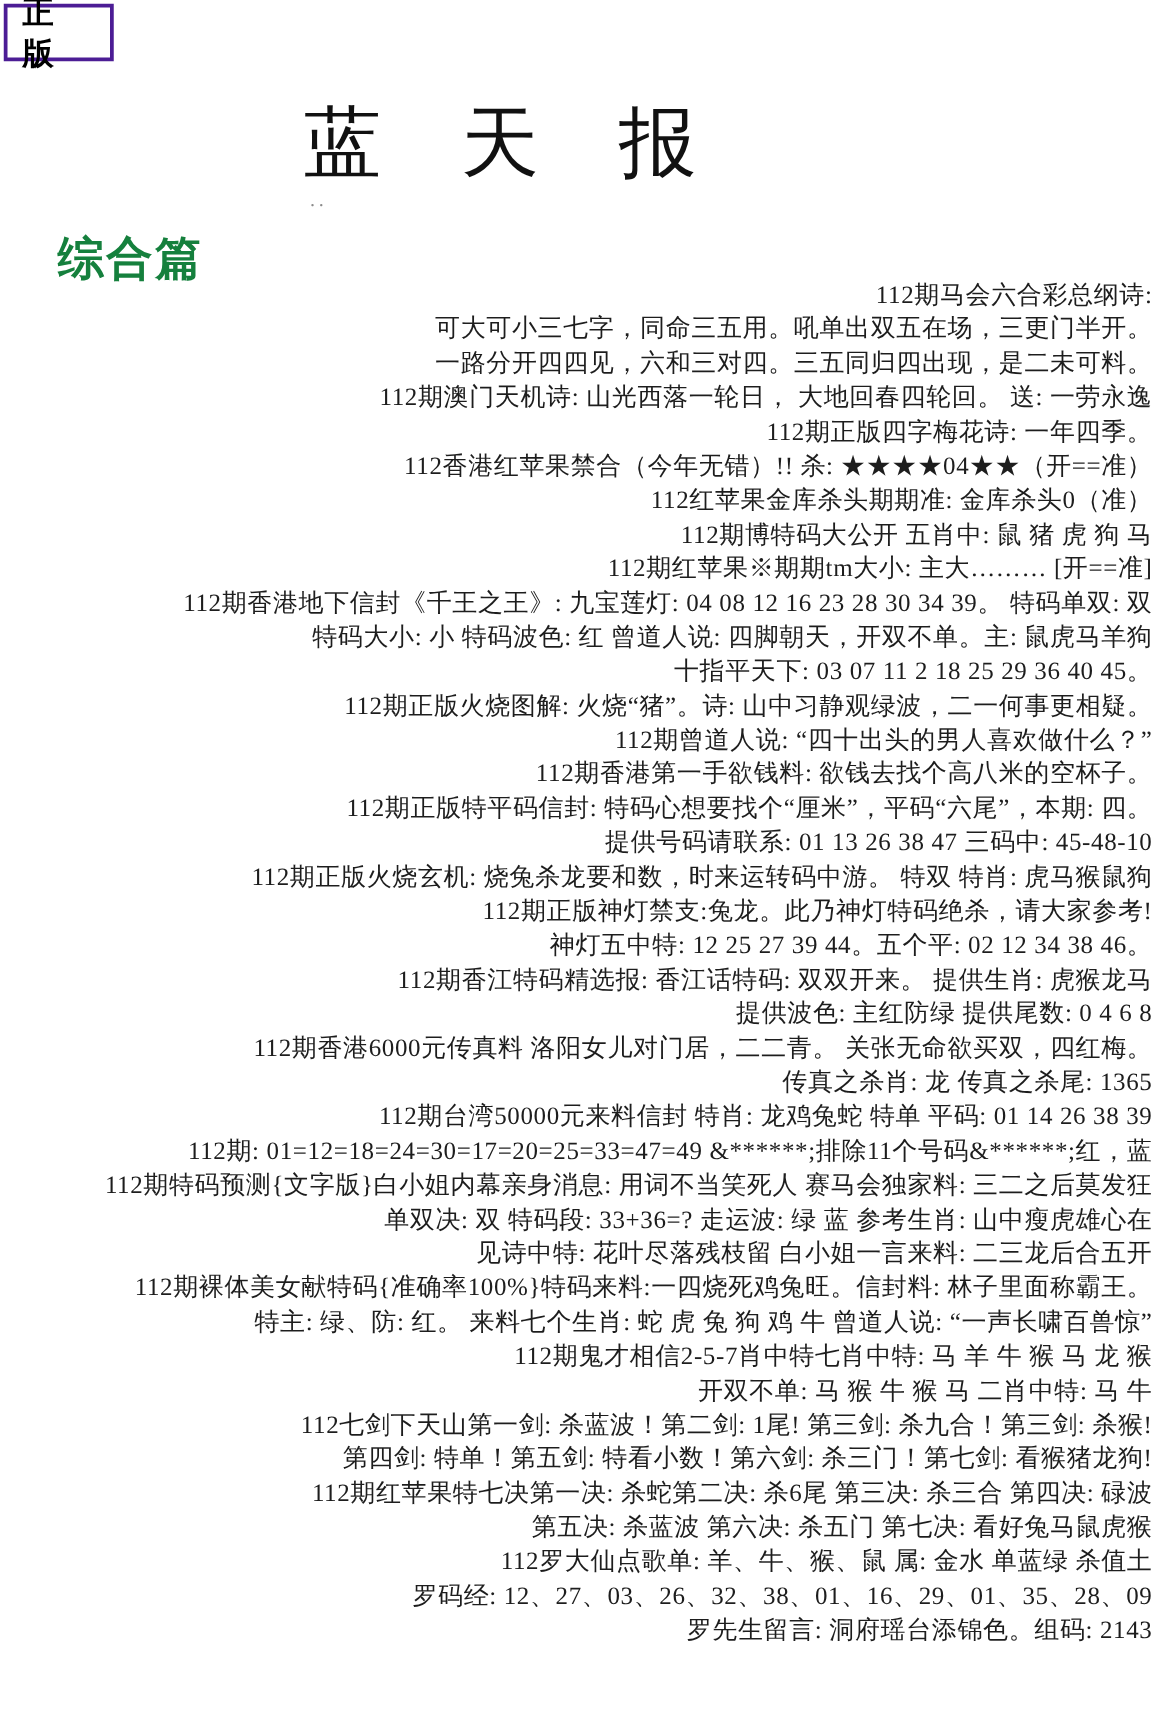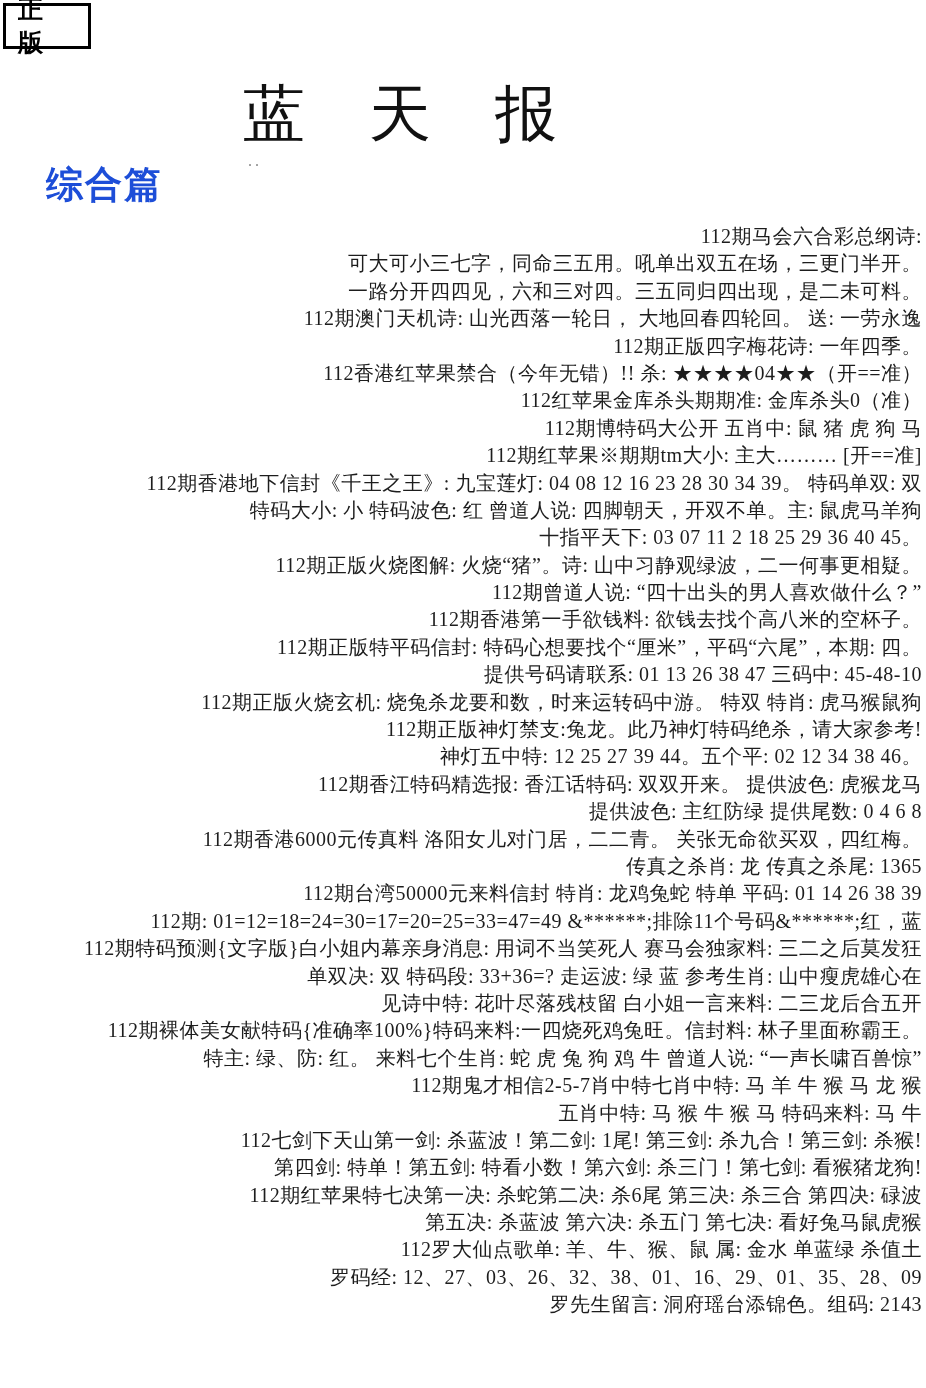--- a/index.html
+++ b/index.html
@@ -14,21 +14,21 @@
     overflow: hidden;
     font-family: "Liberation Serif", serif;
     color: #1b1b1b;
   }
   .badge-box {
     position: absolute;
     left: 3px;
     top: 3px;
     width: 88px;
     height: 46px;
-    border: 3px solid #000000;
+    border: 3px solid #4c1d95;
     display: flex;
     align-items: center;
     justify-content: center;
     font-size: 25px;
     font-weight: bold;
     letter-spacing: 12px;
     padding-left: 12px;
     box-sizing: border-box;
     color: #000;
   }
@@ -47,24 +47,24 @@
     position: absolute;
     left: 248px;
     top: 152px;
     font-size: 16px;
     color: #8a8a8a;
     letter-spacing: 3px;
   }
   .section-heading {
     position: absolute;
     left: 46px;
-    top: 160px;
+    top: 182px;
     font-size: 37px;
     font-weight: bold;
-    color: #1d4ed8;
+    color: #15803d;
     letter-spacing: 2px;
   }
   .content {
     position: absolute;
     left: 47px;
     top: 223px;
     width: 875px;
     font-size: 20px;
     line-height: 27.4px;
     color: #1d1d1d;
@@ -103,33 +103,33 @@
     <div class="line">特码大小: 小 特码波色: 红 曾道人说: 四脚朝天，开双不单。主: 鼠虎马羊狗</div>
     <div class="line">十指平天下: 03 07 11 2 18 25 29 36 40 45。</div>
     <div class="line">112期正版火烧图解: 火烧“猪”。诗: 山中习静观绿波，二一何事更相疑。</div>
     <div class="line">112期曾道人说: “四十出头的男人喜欢做什么？”</div>
     <div class="line">112期香港第一手欲钱料: 欲钱去找个高八米的空杯子。</div>
     <div class="line">112期正版特平码信封:  特码心想要找个“厘米”，平码“六尾”，本期: 四。</div>
     <div class="line">提供号码请联系: 01 13 26 38 47 三码中: 45-48-10</div>
     <div class="line">112期正版火烧玄机:  烧兔杀龙要和数，时来运转码中游。 特双 特肖: 虎马猴鼠狗</div>
     <div class="line">112期正版神灯禁支:兔龙。此乃神灯特码绝杀，请大家参考!</div>
     <div class="line">神灯五中特: 12 25 27 39 44。五个平: 02 12 34 38 46。</div>
-    <div class="line">112期香江特码精选报:  香江话特码: 双双开来。  提供波色: 虎猴龙马</div>
+    <div class="line">112期香江特码精选报:  香江话特码: 双双开来。  提供生肖: 虎猴龙马</div>
     <div class="line">提供波色: 主红防绿 提供尾数: 0 4 6 8</div>
     <div class="line">112期香港6000元传真料 洛阳女儿对门居，二二青。 关张无命欲买双，四红梅。</div>
     <div class="line">传真之杀肖: 龙 传真之杀尾: 1365</div>
     <div class="line">112期台湾50000元来料信封 特肖: 龙鸡兔蛇 特单 平码: 01 14 26 38 39</div>
     <div class="line">112期: 01=12=18=24=30=17=20=25=33=47=49 &amp;******;排除11个号码&amp;******;红，蓝</div>
     <div class="line">112期特码预测{文字版}白小姐内幕亲身消息: 用词不当笑死人 赛马会独家料: 三二之后莫发狂</div>
     <div class="line">单双决: 双 特码段: 33+36=?  走运波: 绿 蓝  参考生肖: 山中瘦虎雄心在</div>
     <div class="line">见诗中特: 花叶尽落残枝留  白小姐一言来料: 二三龙后合五开</div>
     <div class="line">112期裸体美女献特码{准确率100%}特码来料:一四烧死鸡兔旺。信封料: 林子里面称霸王。</div>
     <div class="line">特主: 绿、防: 红。 来料七个生肖: 蛇 虎 兔 狗 鸡 牛 曾道人说: “一声长啸百兽惊”</div>
     <div class="line">112期鬼才相信2-5-7肖中特七肖中特: 马 羊 牛 猴 马 龙 猴</div>
-    <div class="line">五肖中特: 马 猴 牛 猴 马  特码来料: 马 牛</div>
+    <div class="line">开双不单: 马 猴 牛 猴 马  二肖中特: 马 牛</div>
     <div class="line">112七剑下天山第一剑: 杀蓝波！第二剑: 1尾! 第三剑: 杀九合！第三剑: 杀猴!</div>
     <div class="line">第四剑: 特单！第五剑: 特看小数！第六剑: 杀三门！第七剑: 看猴猪龙狗!</div>
     <div class="line">112期红苹果特七决第一决: 杀蛇第二决: 杀6尾 第三决: 杀三合 第四决: 碌波</div>
     <div class="line">第五决: 杀蓝波 第六决: 杀五门 第七决: 看好兔马鼠虎猴</div>
     <div class="line">112罗大仙点歌单: 羊、牛、猴、鼠 属: 金水 单蓝绿 杀值土</div>
     <div class="line">罗码经: 12、27、03、26、32、38、01、16、29、01、35、28、09</div>
     <div class="line">罗先生留言: 洞府瑶台添锦色。组码: 2143</div>
   </div>
 
 </body></html>

